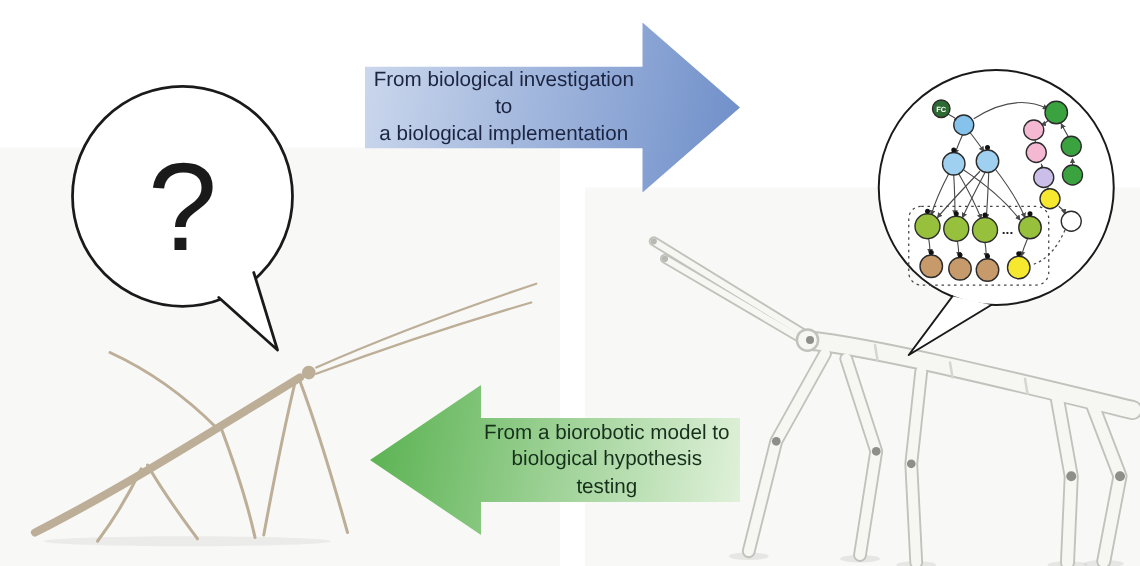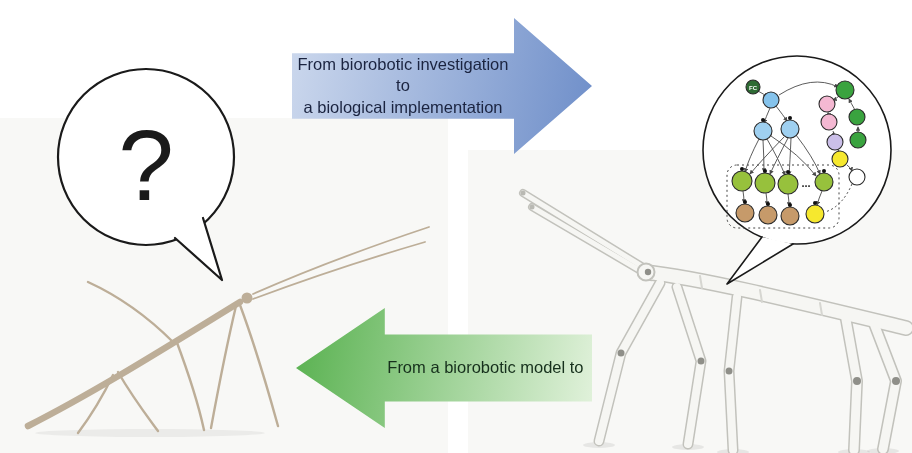--- a/index.html
+++ b/index.html
@@ -181,24 +181,25 @@
           <circle cx="763" cy="120" r="2" class="nn-dot"></circle>
           <circle cx="790" cy="118" r="2" class="nn-dot"></circle>
         </g>
       <text class="fc-label" x="753" y="89.5" font-size="6" text-anchor="middle">FC</text>
       <text class="ellipsis" x="806" y="187" font-size="11" text-anchor="middle">...</text>
     </g>
   </svg>
 
   <div class="arrow arrow-top" style="background: linear-gradient(100deg, rgb(204, 216, 237), rgb(110, 142, 201));">
     <div class="arrow-text" style="color: rgb(27, 36, 64);">
-      <div>From biorobotic investigation to</div>
+      <div>From biological investigation to</div>
       <div>a biological implementation</div>
     </div>
   </div>
 
   <div class="arrow arrow-bottom" style="background: linear-gradient(100deg, rgb(88, 177, 79), rgb(226, 242, 220));">
     <div class="arrow-text" style="color: rgb(22, 48, 28);">
       <div>From a biorobotic model to</div>
+      <div>biological hypothesis testing</div>
     </div>
   </div>
 
 </div>
 
 </body></html>

